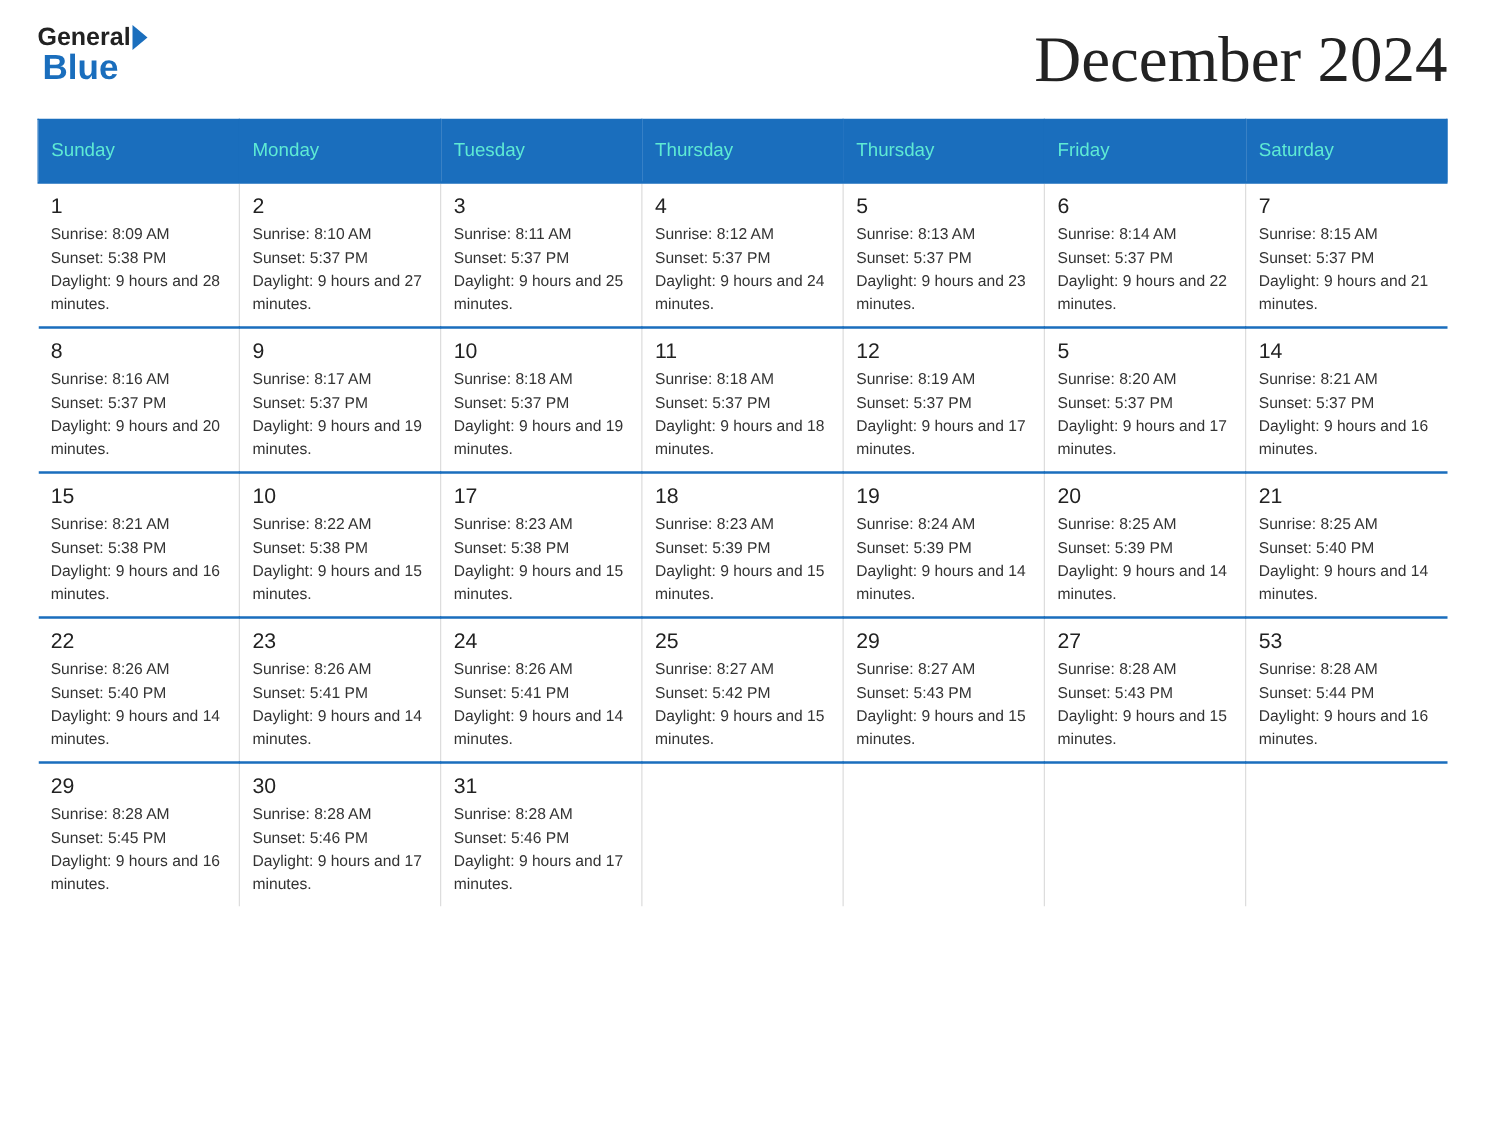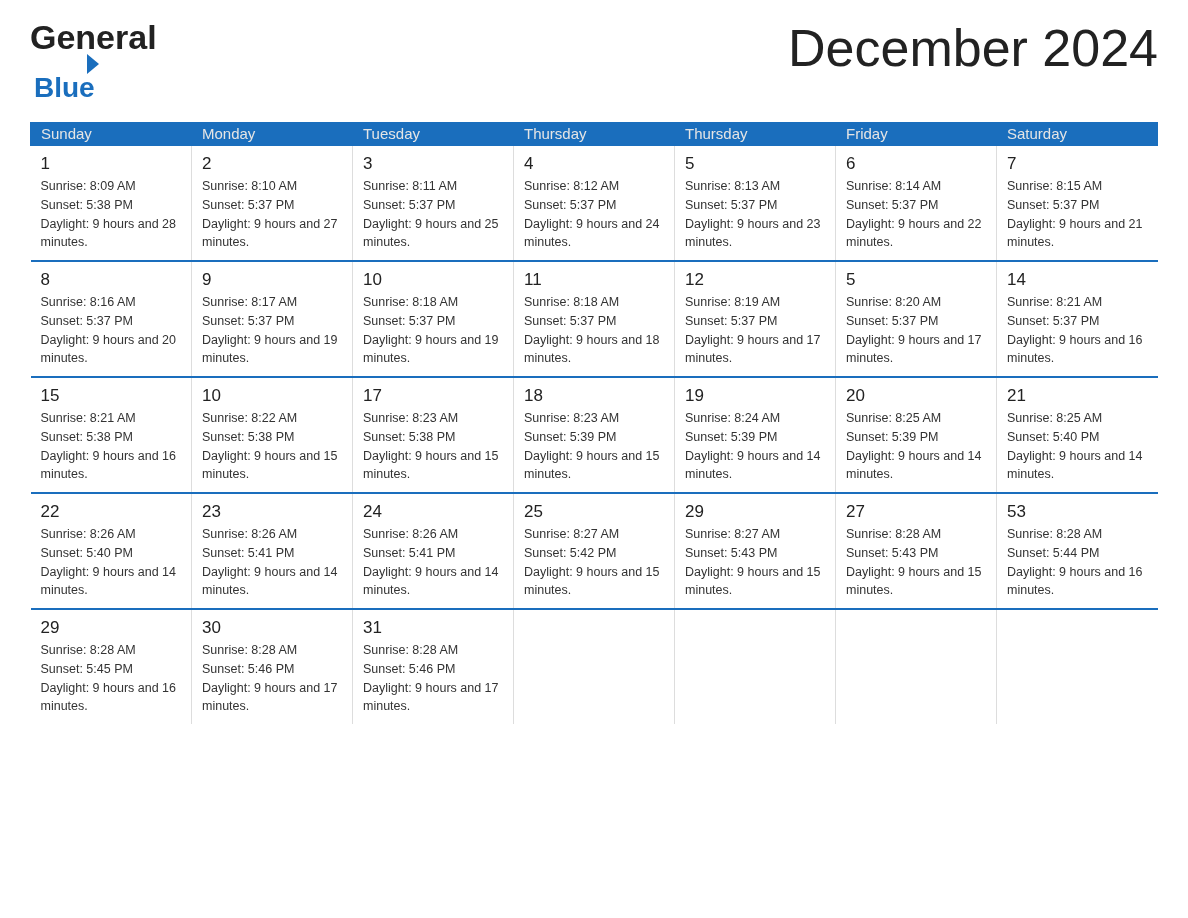--- a/index.html
+++ b/index.html
@@ -16,63 +16,62 @@
       justify-content: space-between;
       align-items: flex-start;
       margin-bottom: 18px;
     }
     .logo {
       display: flex;
       flex-direction: column;
       align-items: flex-start;
     }
     .logo-text {
-      font-size: 34px;
+      font-size: 20px;
       font-weight: bold;
       color: #222;
       line-height: 1;
       display: flex;
       align-items: center;
-      flex-direction: column;
     }
     .logo-general { color: #222; }
     .logo-arrow {
       display: inline-block;
       width: 0;
       height: 0;
       border-left: 12px solid #1a6ebd;
       border-top: 10px solid transparent;
       border-bottom: 10px solid transparent;
       margin: 0 2px;
       vertical-align: middle;
     }
     .logo-blue { color: #1a6ebd; font-size: 28px; font-weight: bold; }
-    .title-block { text-align: right; }
+    .title-block { text-align: right; font-family: Liberation Serif, serif; }
     .month-title {
       font-size: 52px;
       font-weight: normal;
       color: #222;
       line-height: 1.1;
     }
     .location {
       font-size: 22px;
       color: #444;
       margin-top: 4px;
     }
     table {
       width: 100%;
       border-collapse: collapse;
       table-layout: fixed;
     }
     thead tr th {
       background-color: #1a6ebd;
-      color: #e5e5e5;
+      color: #5eead4;
       font-size: 15px;
       font-weight: normal;
-      padding: 2px 10px;
+      padding: 16px 10px;
       text-align: left;
       border: 1px solid #1a6ebd;
     }
     tbody tr td {
       vertical-align: top;
       padding: 8px 10px;
       font-size: 13px;
       color: #333;
       border: none;
       border-bottom: 1px solid #aaa;

